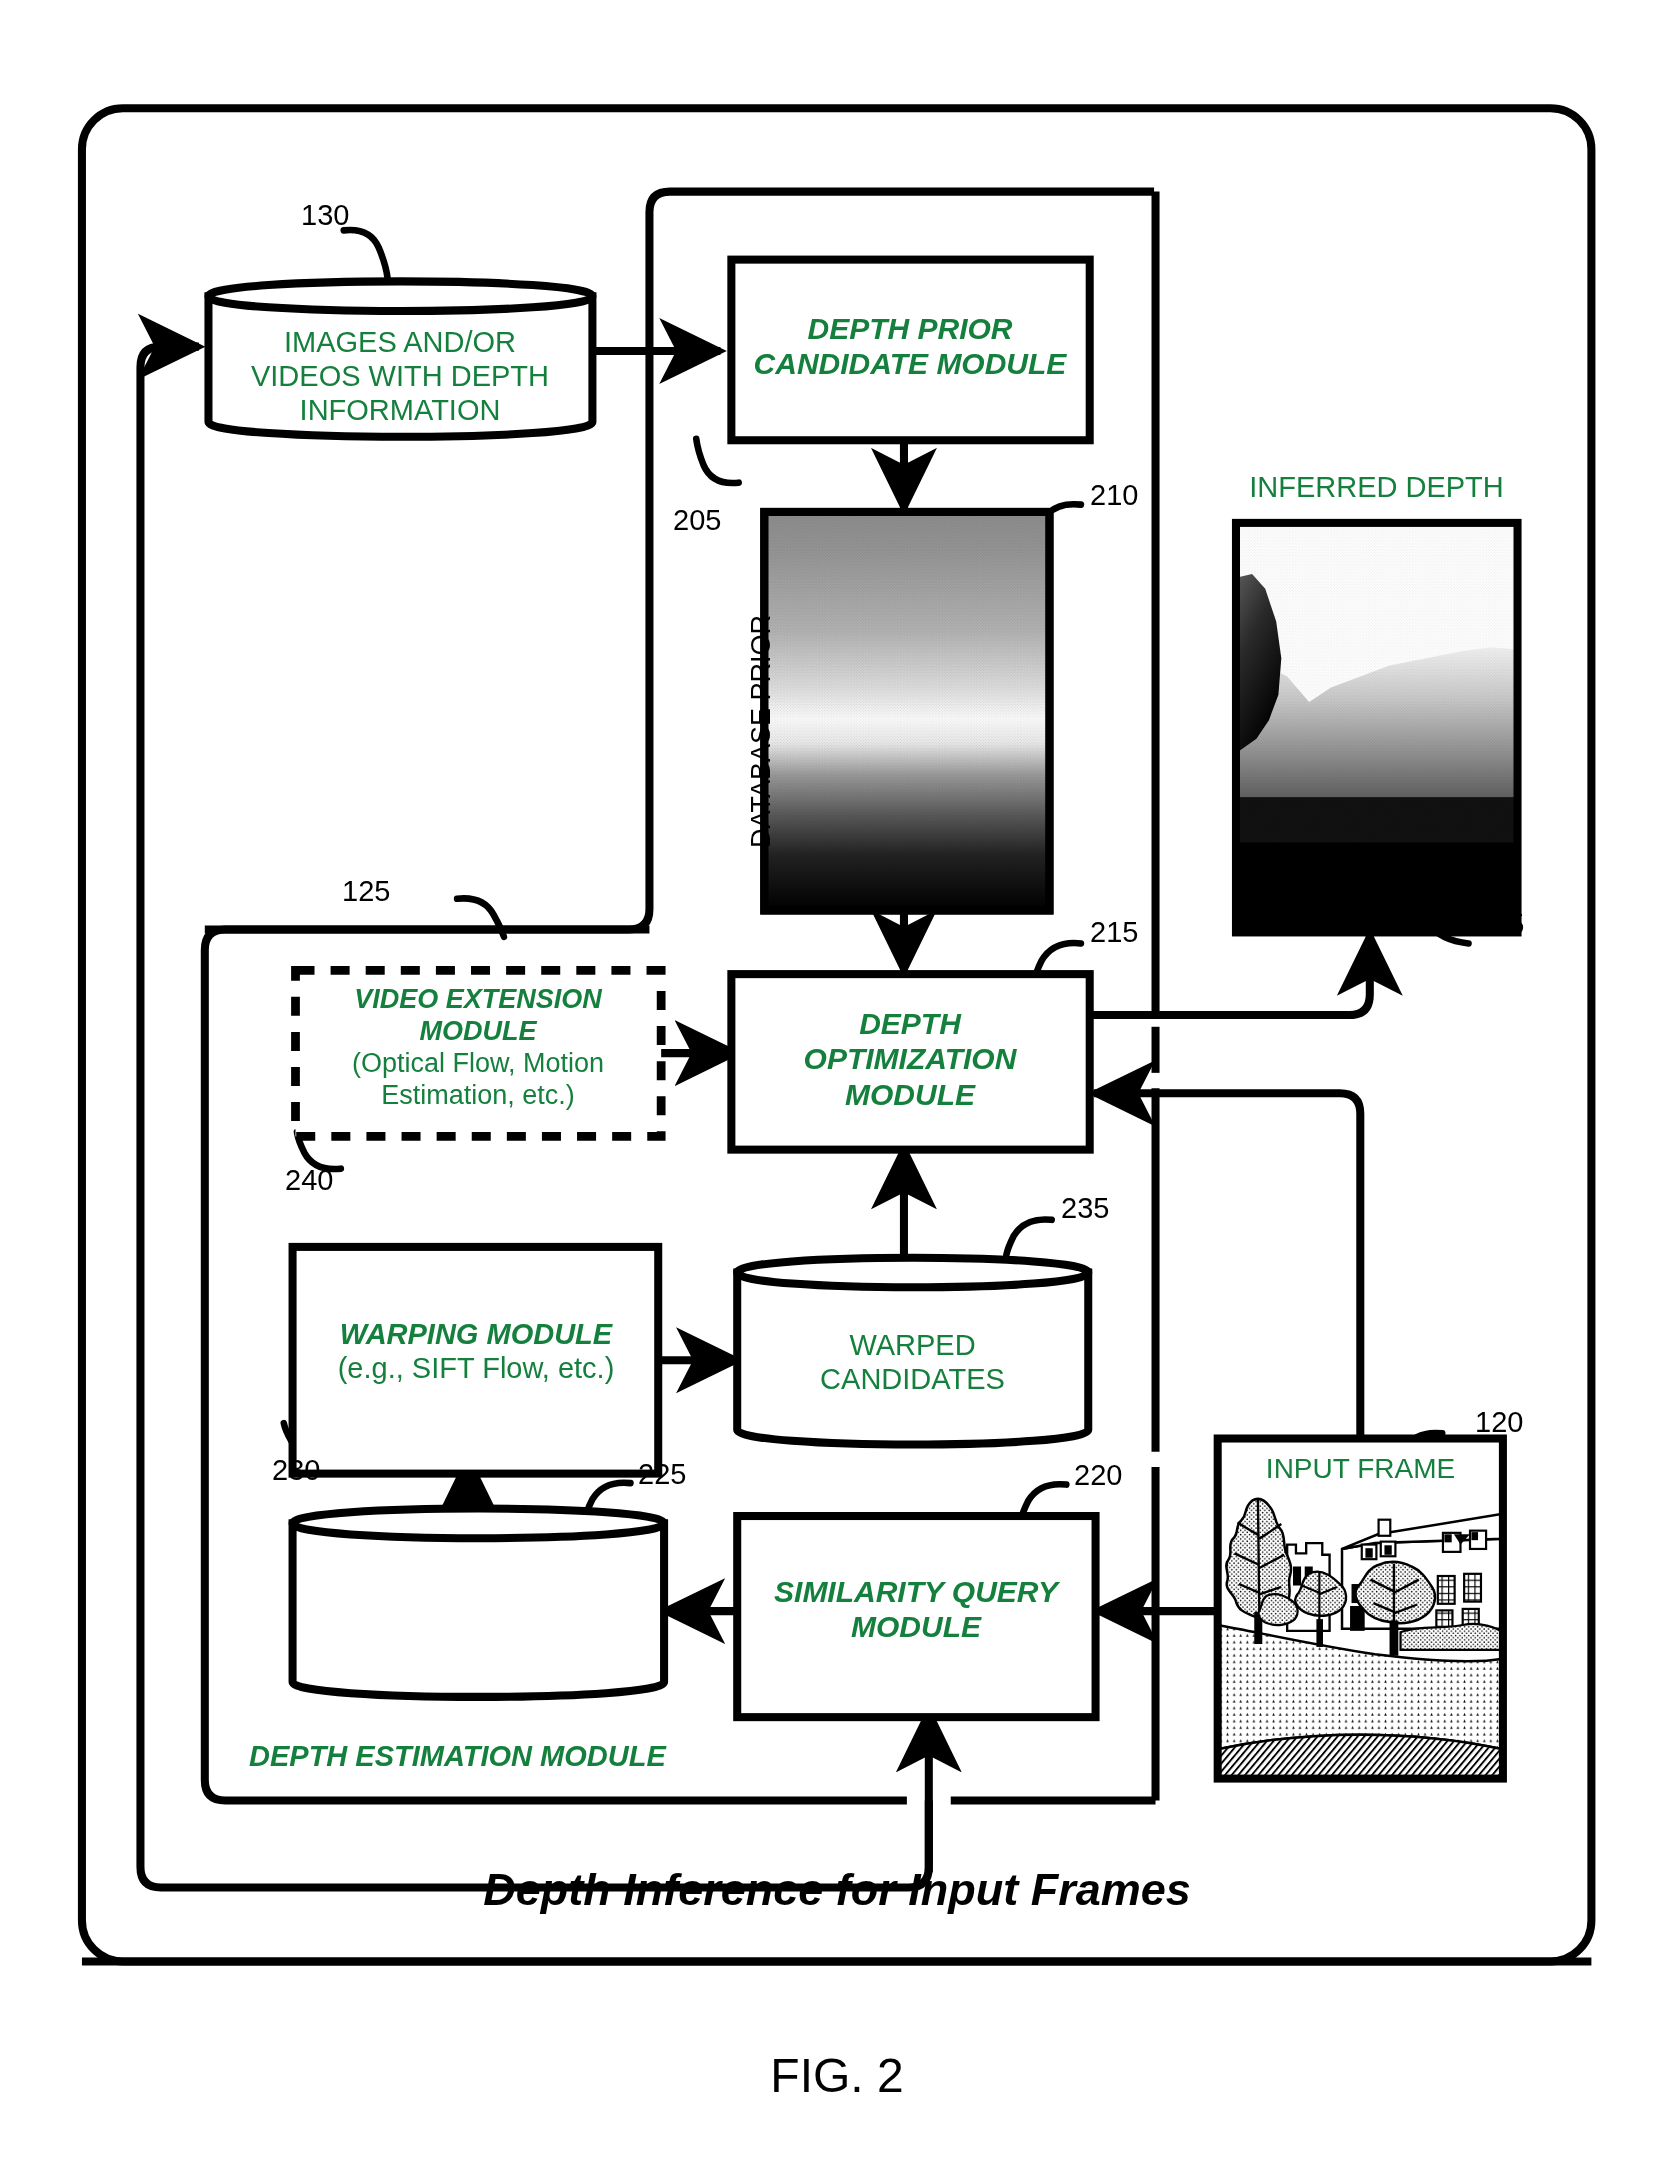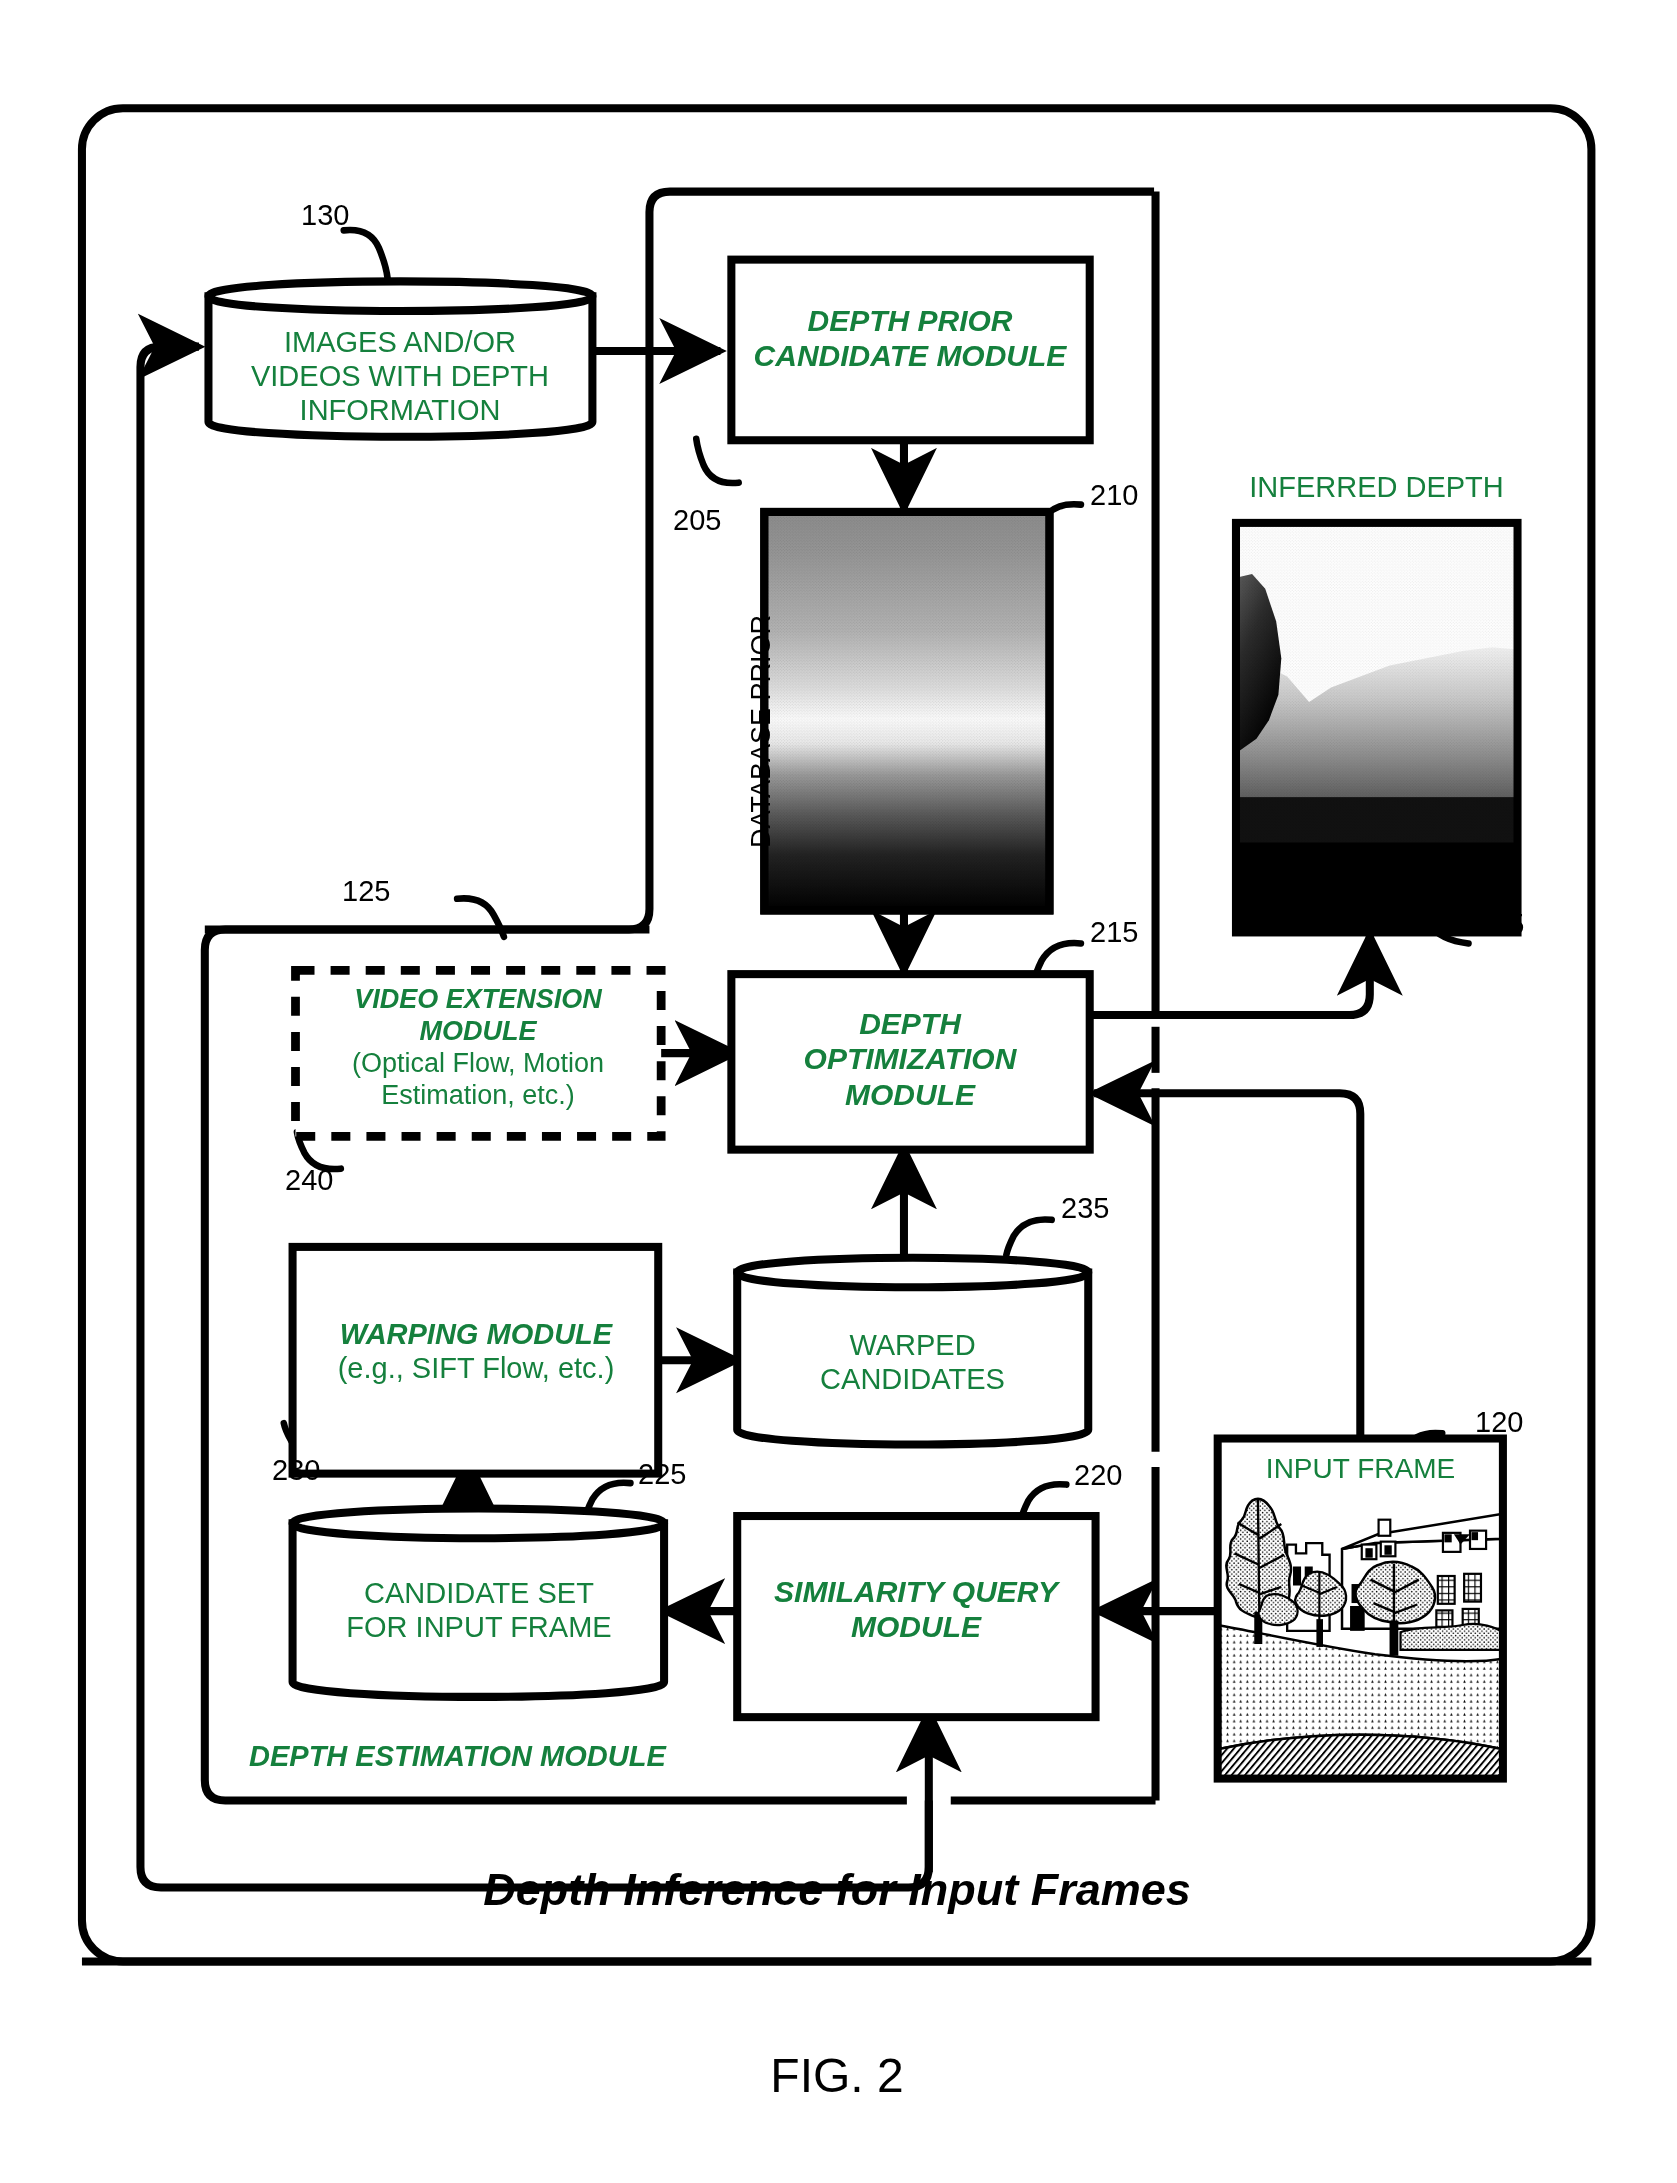--- a/index.html
+++ b/index.html
@@ -276,21 +276,21 @@
       <rect x="1665" y="1967" width="390" height="465" fill="none" stroke="#000" stroke-width="11"></rect>
     </g>
   </svg>
 
   <div class="txt plain" style="left:208px;top:325px;width:384px;font-size:29px;">
     <div>IMAGES AND/OR</div>
     <div>VIDEOS WITH DEPTH</div>
     <div>INFORMATION</div>
   </div>
 
-  <div class="txt bold-ital" style="left:731px;top:303px;width:358px;font-size:30px;">
+  <div class="txt bold-ital" style="left:731px;top:311px;width:358px;font-size:30px;">
     <div>DEPTH PRIOR</div>
     <div>CANDIDATE MODULE</div>
   </div>
 
   <div class="vlabel plain" style="left:746px;top:848px;transform:rotate(-90deg);">DATABASE PRIOR</div>
 
   <div class="txt plain" style="left:1214px;top:470px;width:325px;font-size:29px;">INFERRED DEPTH</div>
 
   <div class="txt" style="left:295px;top:984px;width:366px;font-size:27px;">
     <div class="bold-ital">VIDEO EXTENSION</div>
@@ -308,24 +308,20 @@
   <div class="txt" style="left:293px;top:1317px;width:366px;font-size:29px;">
     <div class="bold-ital">WARPING MODULE</div>
     <div class="plain">(e.g., SIFT Flow, etc.)</div>
   </div>
 
   <div class="txt plain" style="left:737px;top:1328px;width:351px;font-size:29px;">
     <div>WARPED</div>
     <div>CANDIDATES</div>
   </div>
 
-  <div class="txt plain" style="left:293px;top:1576px;width:372px;font-size:29px;">
-    <div>CANDIDATE SET</div>
-    <div>FOR INPUT FRAME</div>
-  </div>
 
   <div class="txt bold-ital" style="left:737px;top:1574px;width:358px;font-size:30px;">
     <div>SIMILARITY QUERY</div>
     <div>MODULE</div>
   </div>
 
   <div class="txt plain" style="left:1218px;top:1452px;width:285px;font-size:28px;">INPUT FRAME</div>
 
   <div class="txt bold-ital" style="left:249px;top:1739px;width:453px;font-size:29px;text-align:left;">DEPTH ESTIMATION MODULE</div>
 

